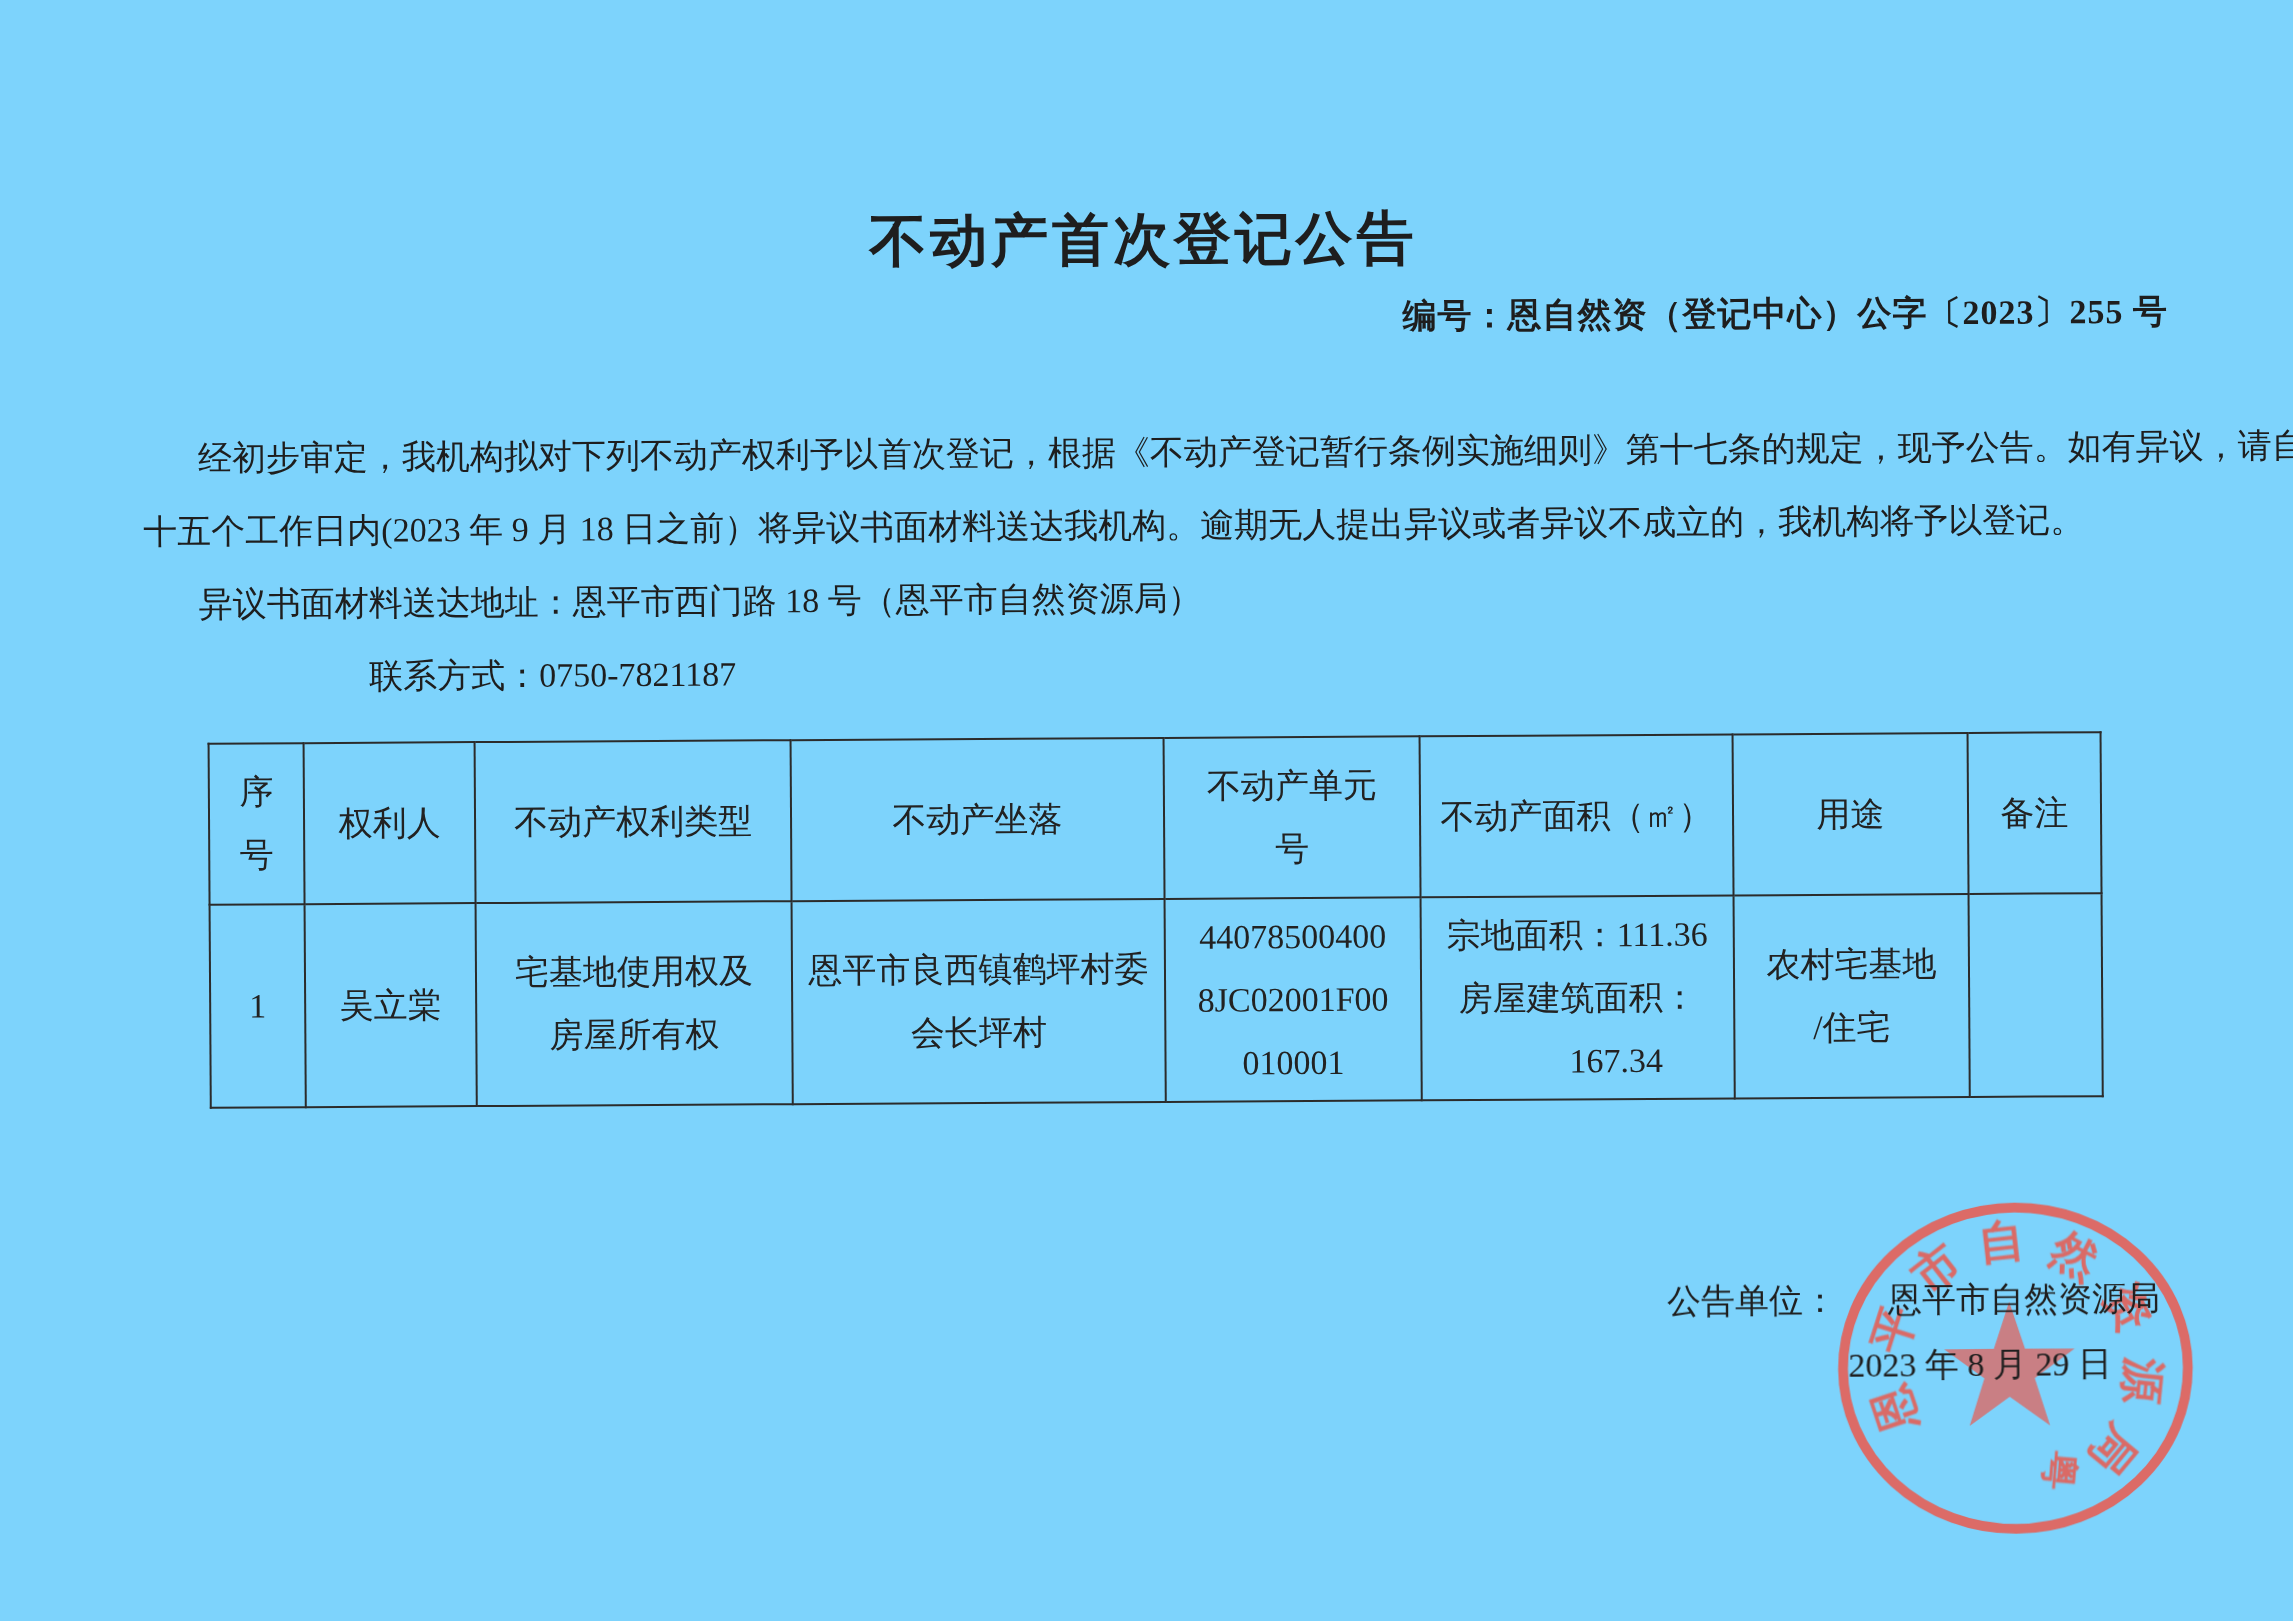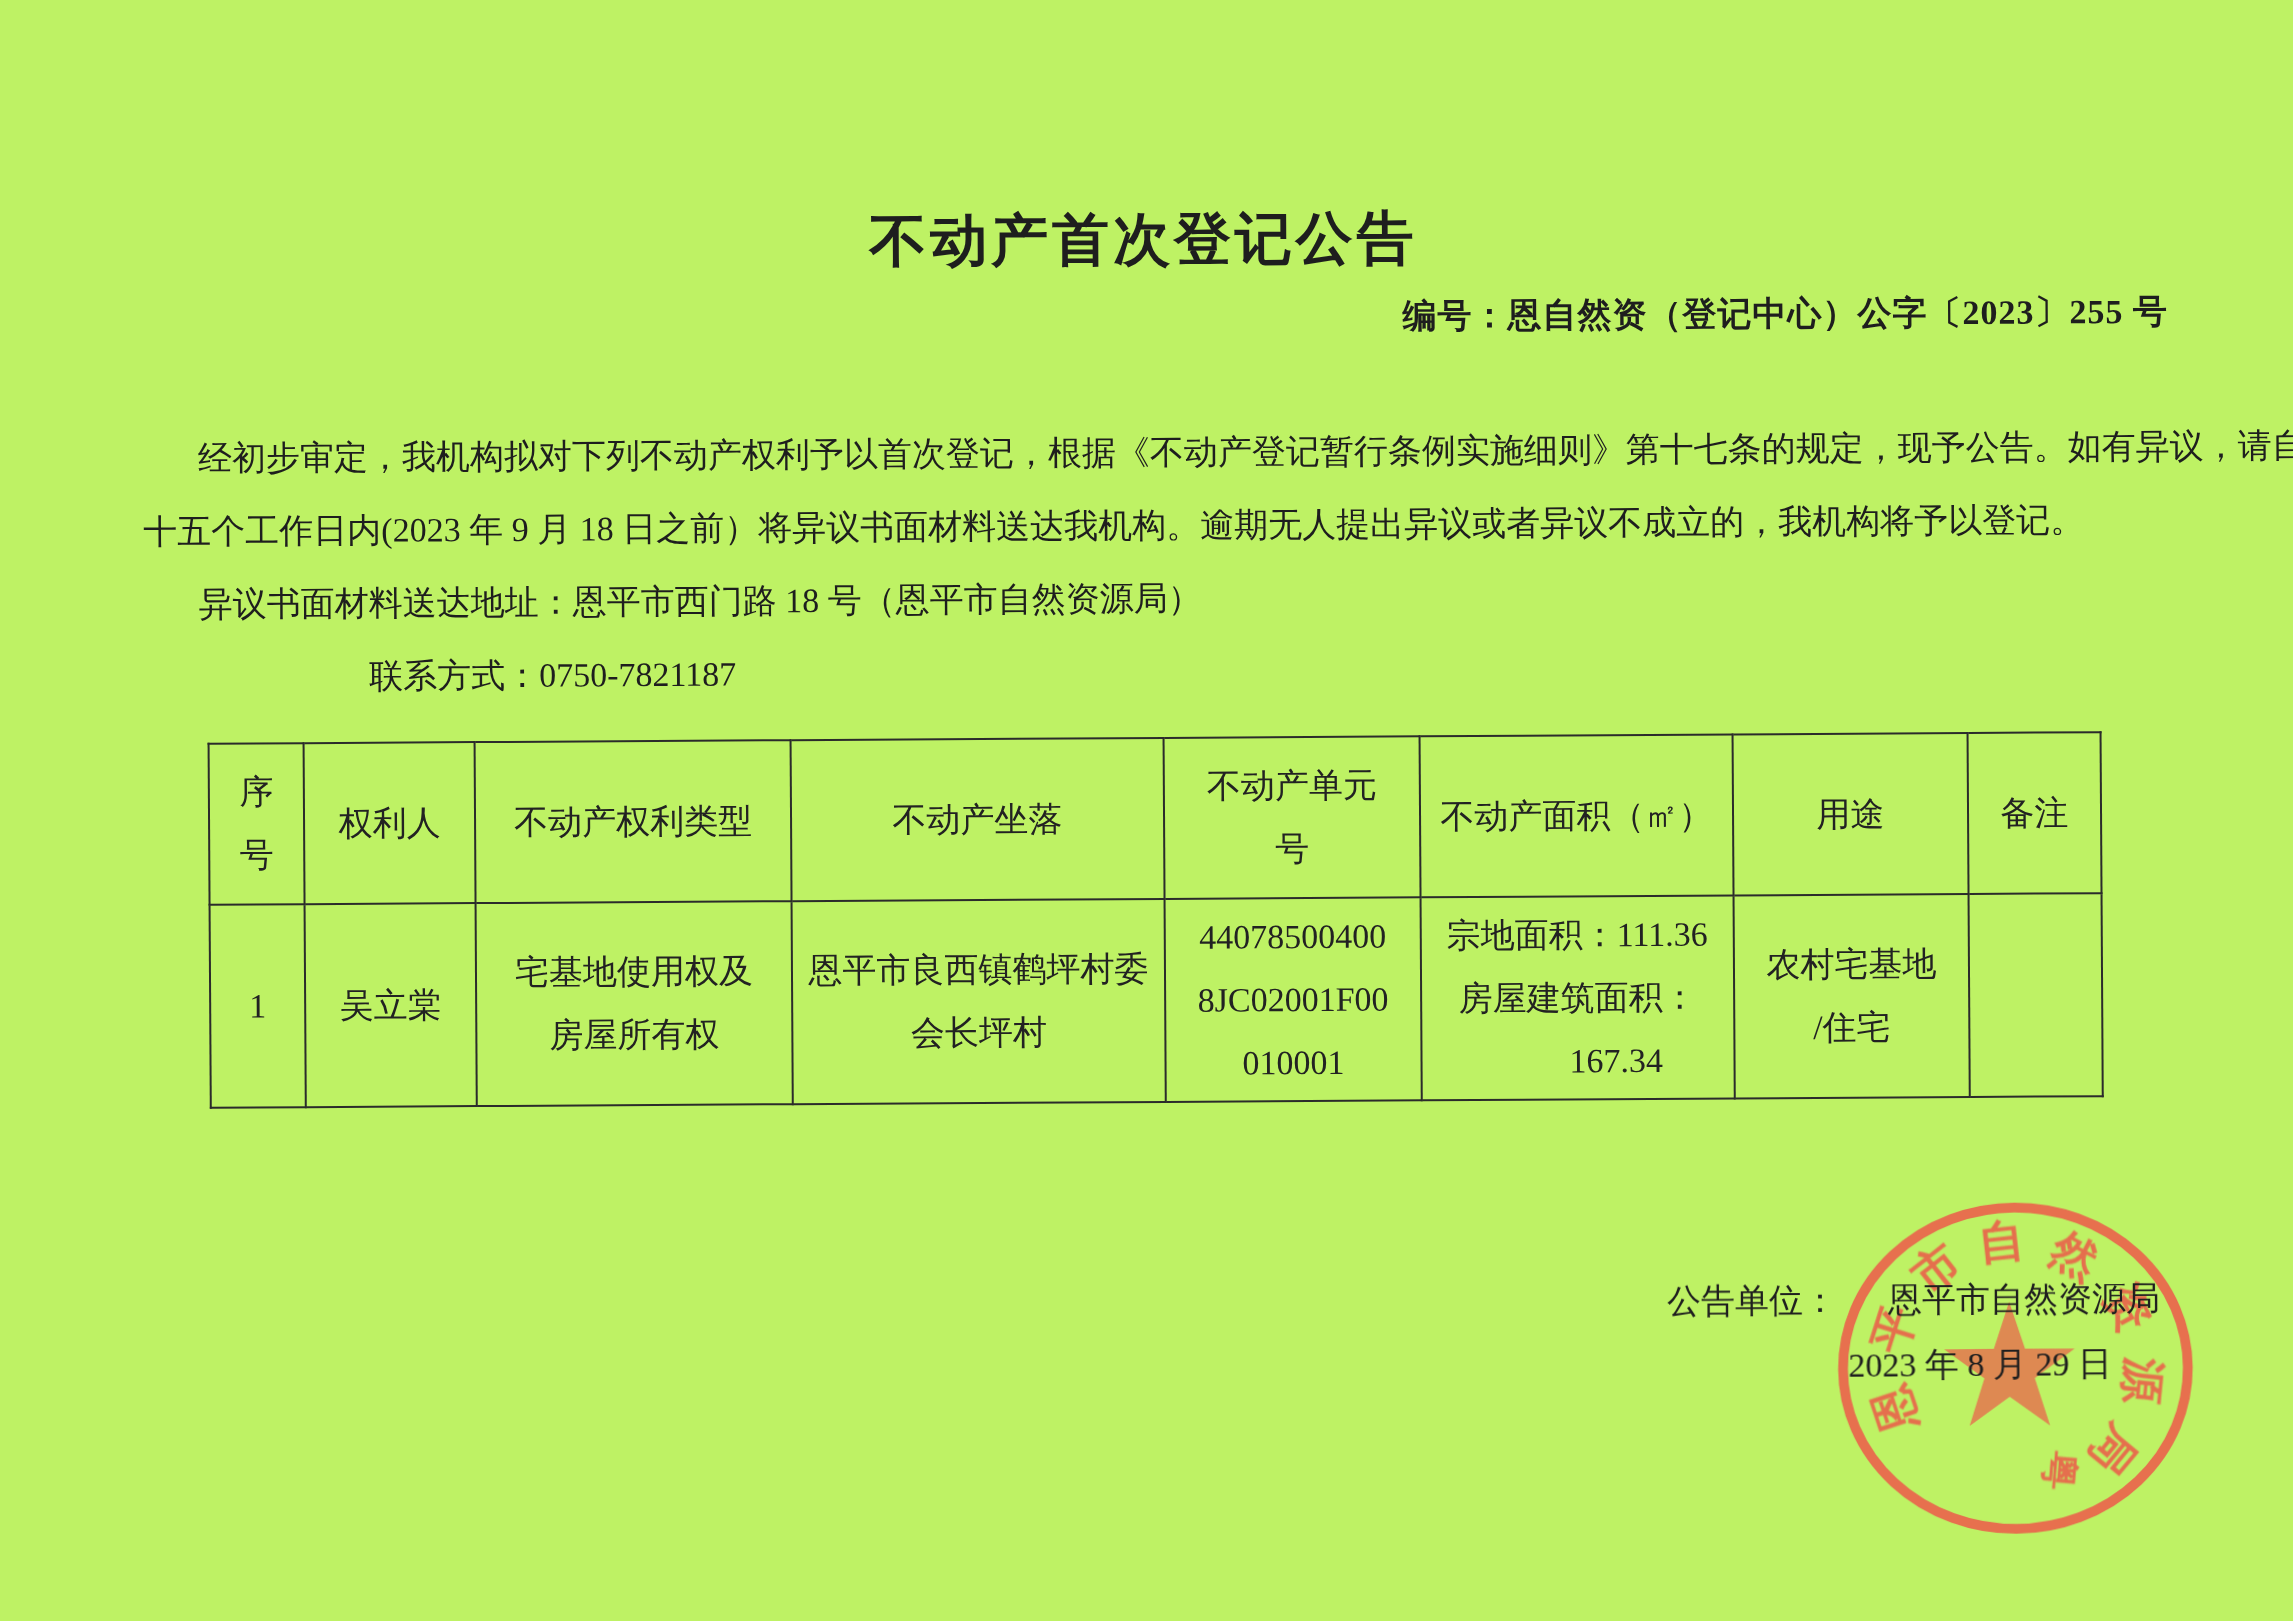--- a/index.html
+++ b/index.html
@@ -1,18 +1,18 @@
 <!DOCTYPE html>
 <html><head>
 <meta charset="utf-8">
 <style>
   html,body{margin:0;padding:0;background:#e9e9e9;}
   .sheet{
     position:relative;width:2294px;height:1621px;margin:0 auto;
-    background:#bef264;overflow:hidden;
+    background:#7dd3fc;overflow:hidden;
     font-family:"Liberation Serif","DejaVu Serif",serif;
     color:#1e1e1e;
   }
   .tilt{position:absolute;inset:0;transform:rotate(-0.35deg);transform-origin:50% 50%;}
 
   .doc-title{
     position:absolute;top:202px;left:0;width:100%;
     text-align:center;font-size:57px;font-weight:600;letter-spacing:3.9px;
   }
   .doc-number{

